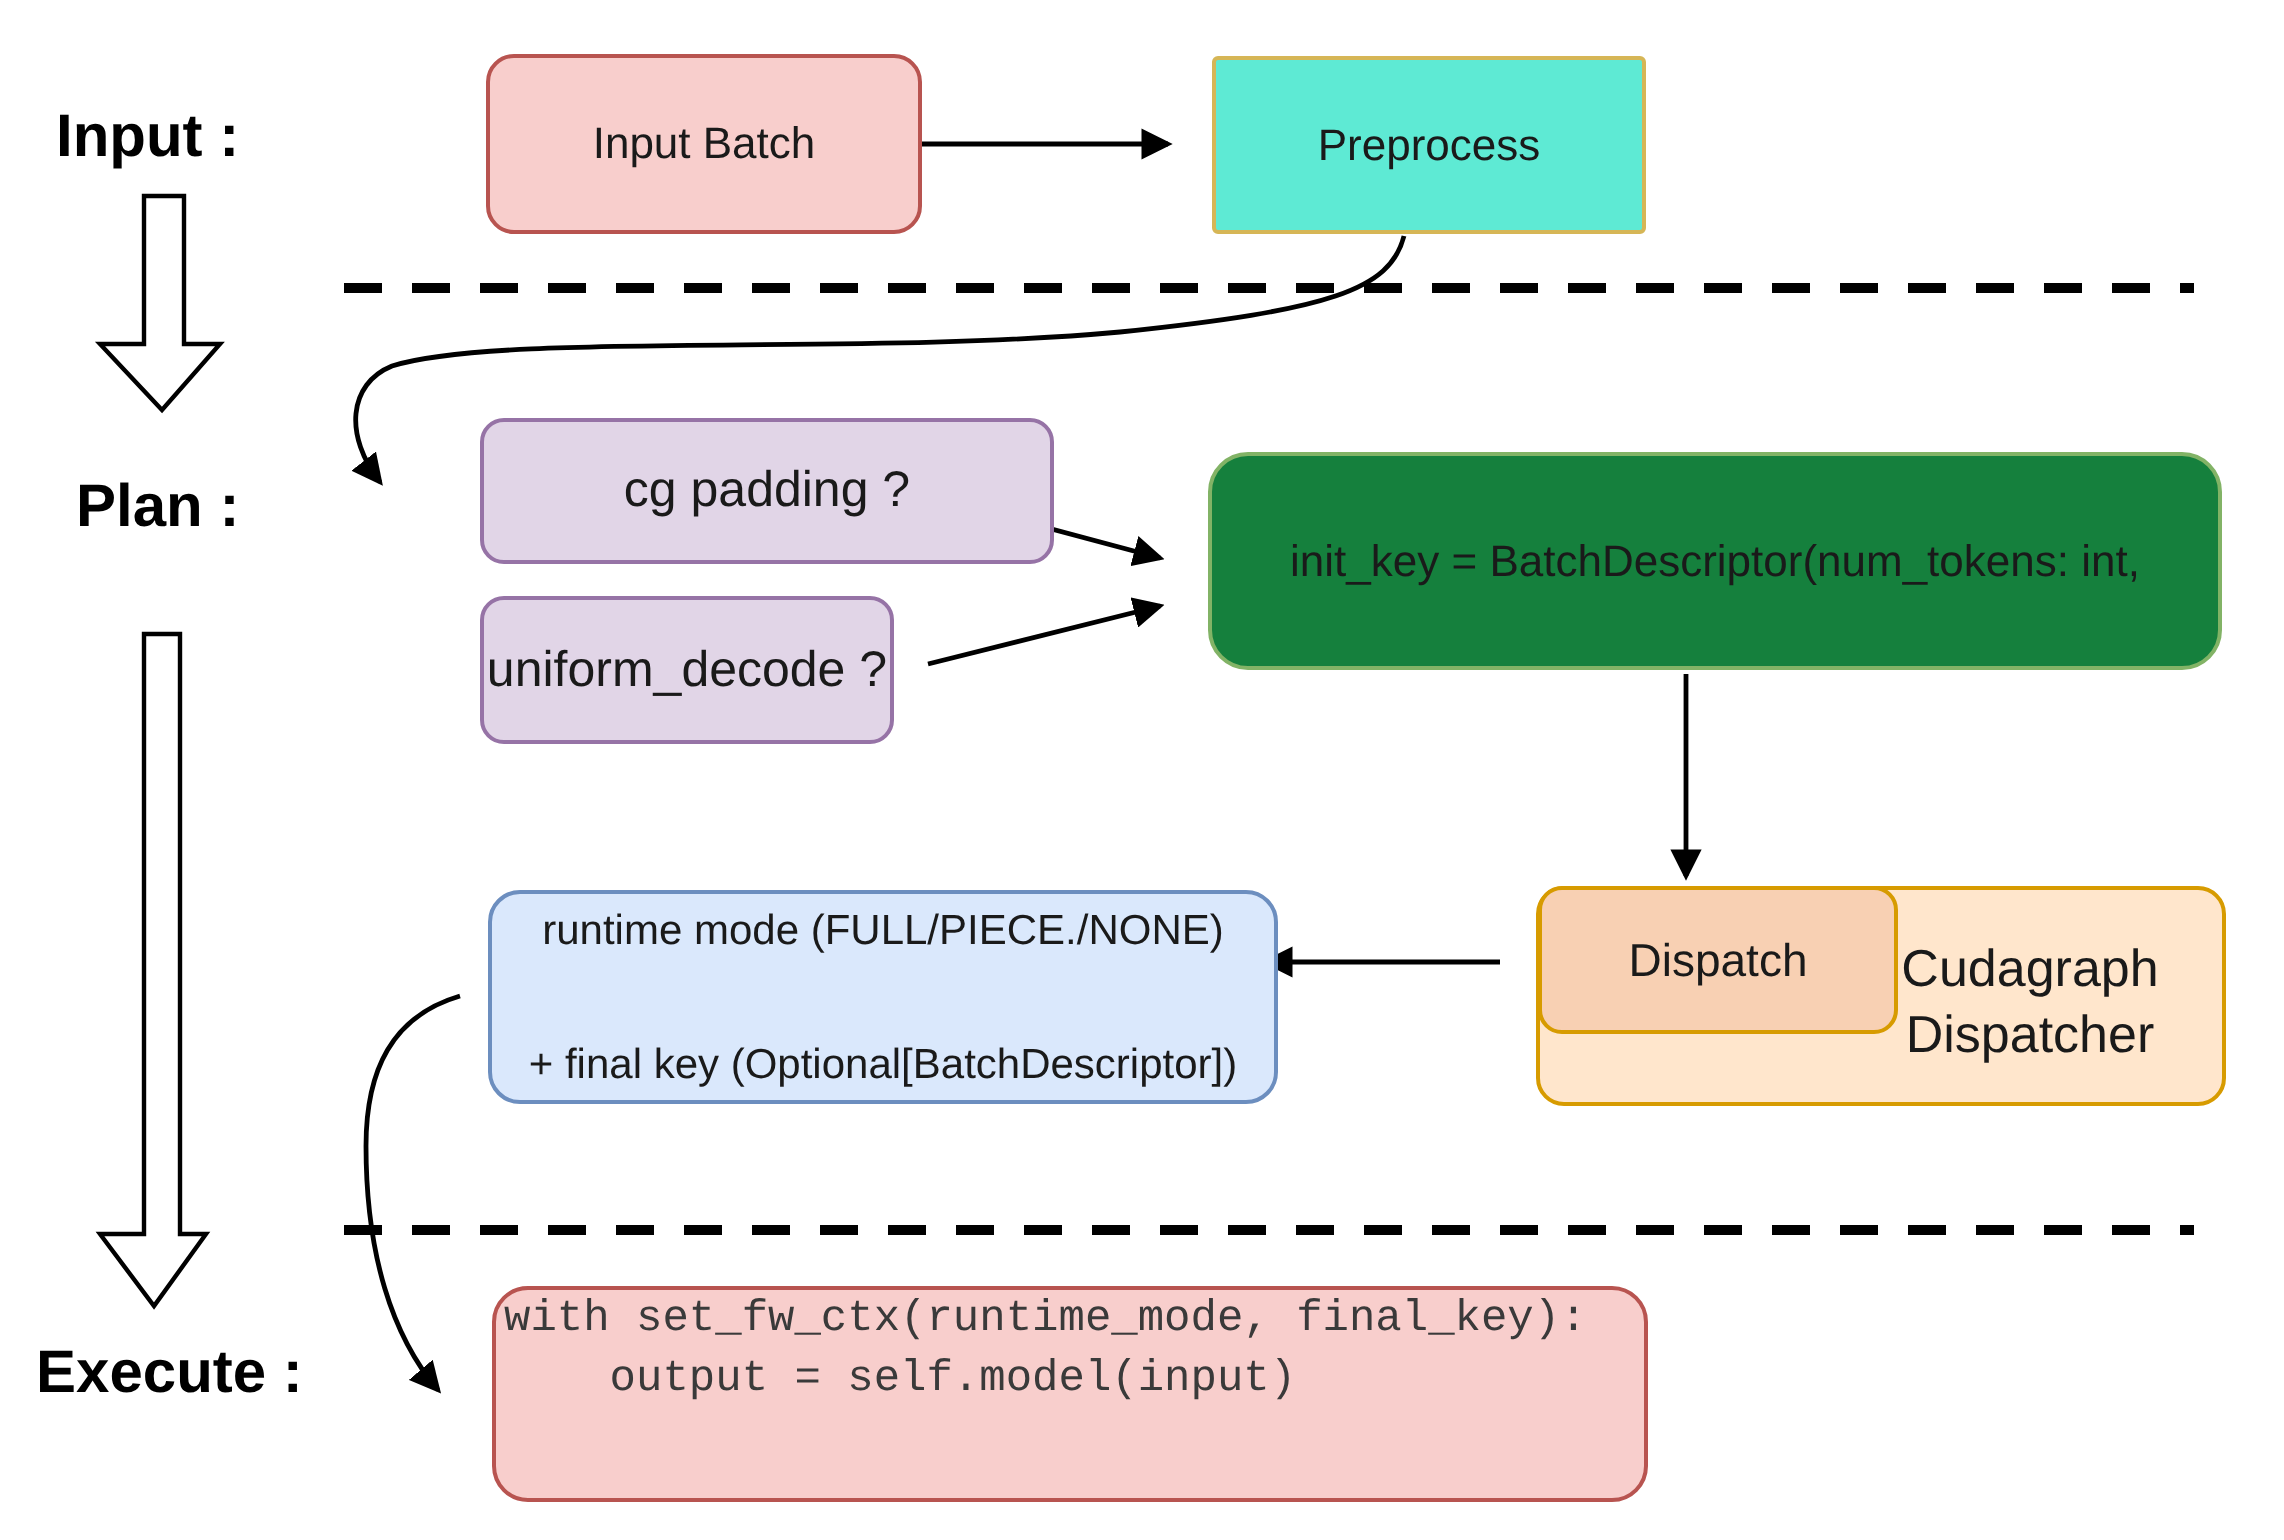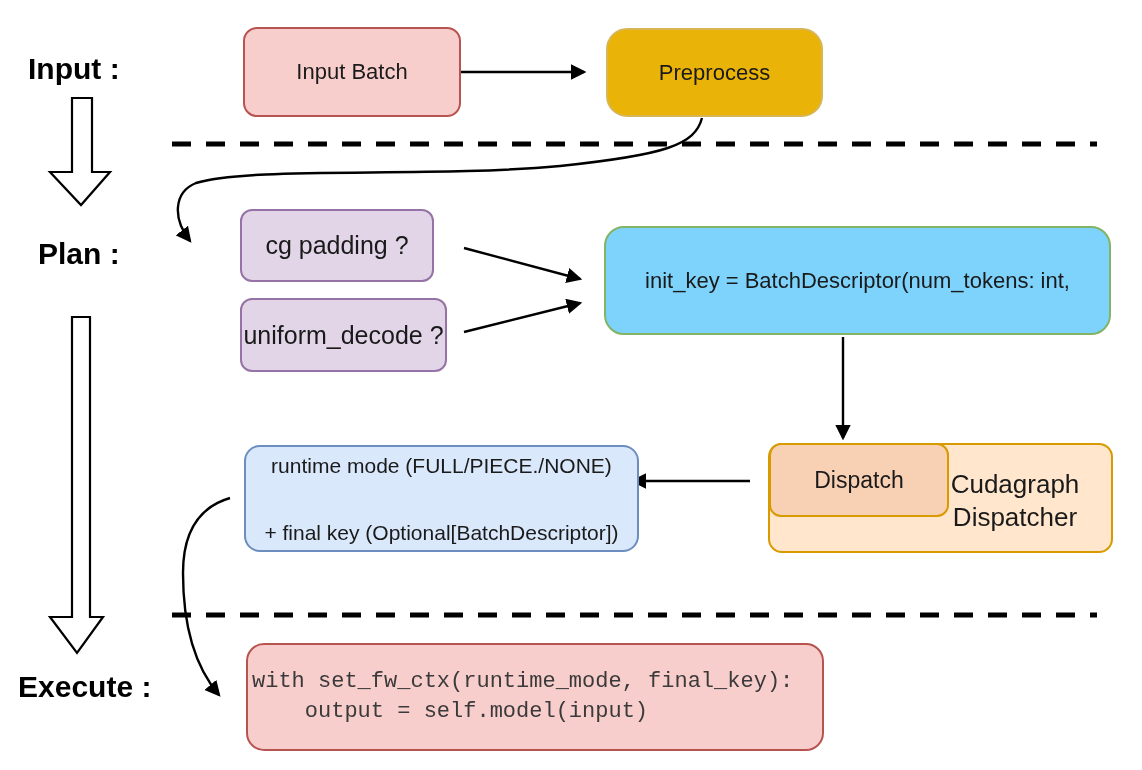--- a/index.html
+++ b/index.html
@@ -29,36 +29,36 @@
     margin-left:16px;
   }
   .node .tline{white-space:nowrap;}
   #node-input-batch{
     left:227px;top:27px;width:218px;height:90px;
     background:#f8cecc;border:2px solid #b85450;border-radius:14px;
     font-size:22px;
   }
   #node-preprocess{
     left:590px;top:28px;width:217px;height:89px;
-    background:#eab308;border:2px solid #d6b656;border-radius:21px;
+    background:#5eead4;border:2px solid #d6b656;border-radius:3px;
     font-size:22px;
   }
   #node-cg-padding{
-    left:224px;top:209px;width:194px;height:73px;
+    left:224px;top:209px;width:287px;height:73px;
     background:#e1d5e7;border:2px solid #9673a6;border-radius:12px;
     font-size:25px;
   }
   #node-uniform-decode{
     left:224px;top:298px;width:207px;height:74px;
     background:#e1d5e7;border:2px solid #9673a6;border-radius:12px;
     font-size:25px;
   }
   #node-init-key{
     left:588px;top:226px;width:507px;height:109px;
-    background:#7dd3fc;border:2px solid #82b366;border-radius:20px;
+    background:#15803d;border:2px solid #82b366;border-radius:20px;
     font-size:22px;line-height:28px;
     flex-direction:column;
   }
   #node-cudagraph{
     left:752px;top:443px;width:345px;height:110px;
     background:#ffe6cc;border:2px solid #d79b00;border-radius:14px;
     z-index:2;
   }
   #cudagraph-label{
     position:absolute;
@@ -79,21 +79,21 @@
     flex-direction:column;
     gap:40px;
   }
   #node-execute-code{
     left:230px;top:643px;width:578px;height:108px;
     background:#f8cecc;border:2px solid #b85450;border-radius:18px;
     font-family:"Liberation Mono", monospace;
     font-size:22px;line-height:30px;
     color:#3a3a3a;
     justify-content:flex-start;
-    align-items:center;
+    align-items:flex-start;
   }
   #node-execute-code .code-block{width:100%;text-align:left;padding-left:4px;}
   #node-execute-code .tline{white-space:pre;}
   #label-input{left:28px;top:52px;}
   #label-plan{left:38px;top:237px;}
   #label-execute{left:18px;top:670px;}
   #connector-layer{
     position:absolute;left:0;top:0;z-index:1;
   }
 </style>

